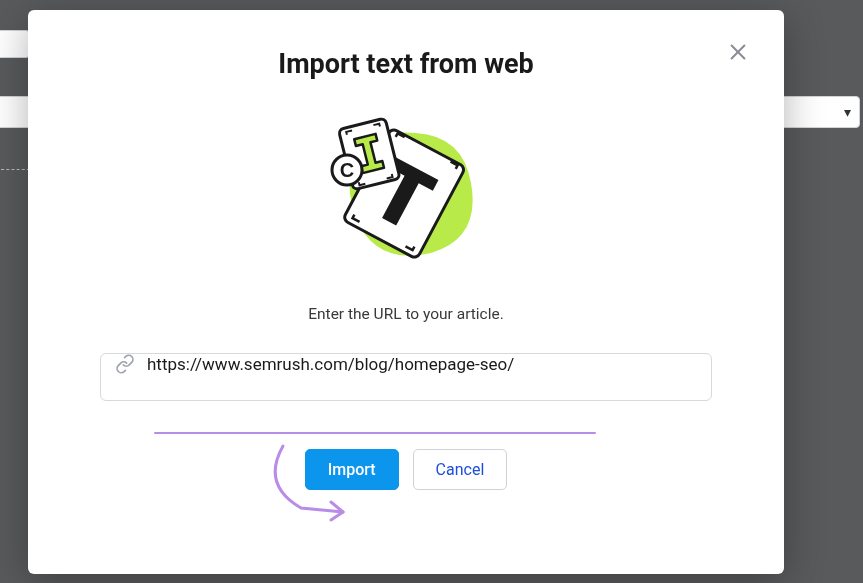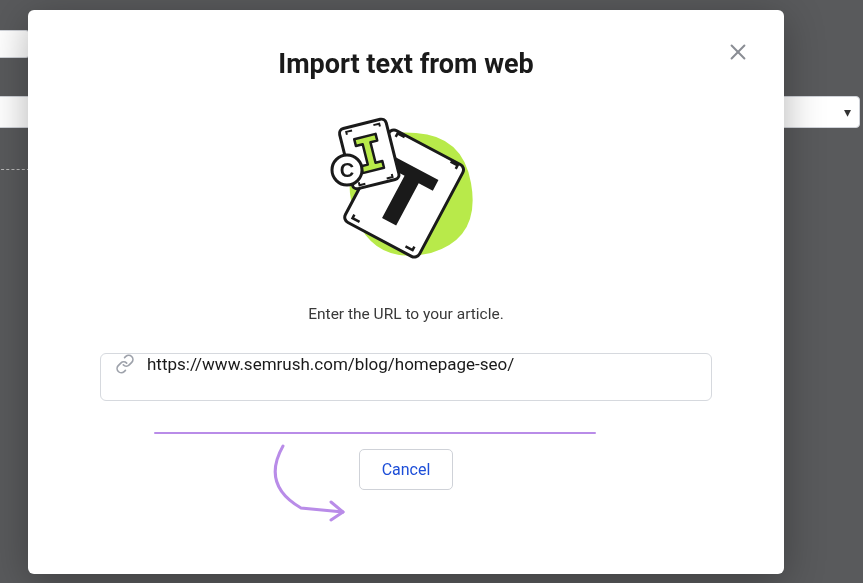--- a/index.html
+++ b/index.html
@@ -198,16 +198,17 @@
   </div>
 
   <div class="underline-annot" style="left:126px; top:422px; width:442px;"></div>
 
   <svg class="arrow-annot" style="left:225px; top:430px;" width="120" height="90" viewBox="0 0 120 90">
     <path d="M 30 6 Q 8 45 48 68 L 90 72" fill="none" stroke="#b98ce8" stroke-width="3" stroke-linecap="round"></path>
     <path d="M 90 72 L 78 62 M 90 72 L 78 80" fill="none" stroke="#b98ce8" stroke-width="3" stroke-linecap="round"></path>
   </svg>
 
   <div class="button-row">
+    <button class="btn btn-primary">Import</button>
     <button class="btn btn-secondary">Cancel</button>
   </div>
 
 </div>
 
 </body></html>

